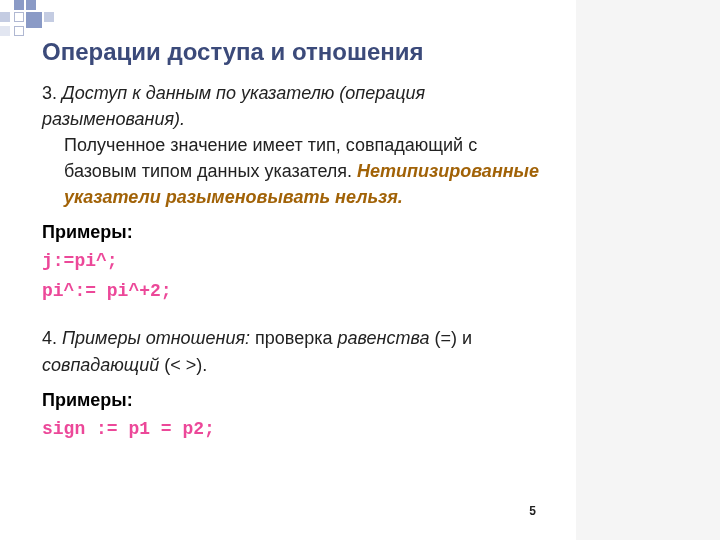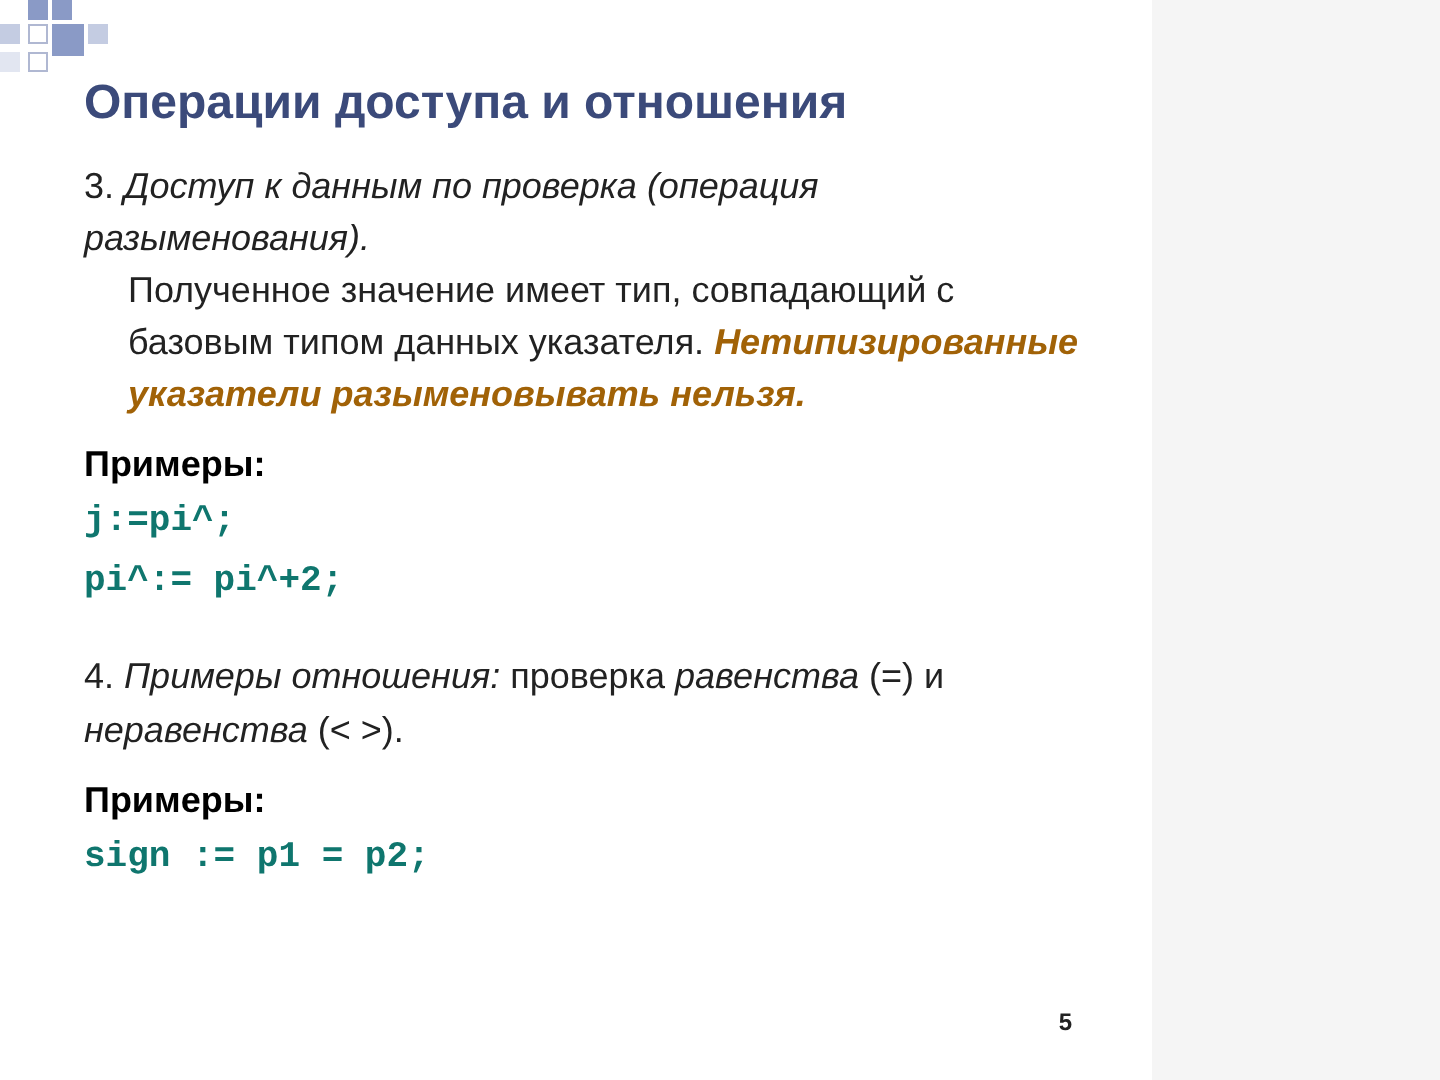--- a/index.html
+++ b/index.html
@@ -49,21 +49,21 @@
     color: #222;
     font-size: 18px;
     line-height: 1.45;
   }
   .italic { font-style: italic; }
   .green { color: #a16207; font-weight: bold; }
   .mono {
     font-family: "Courier New", monospace;
     font-size: 18px;
     font-weight: bold;
-    color: #0f766e;
+    color: #ec4899;
   }
   .sect-head {
     font-weight: bold;
     font-size: 18px;
     color: #000000;
     margin: 12px 0 8px 0;
   }
   .block3 {
     margin-bottom: 4px;
   }
@@ -90,33 +90,33 @@
     <span class="sq" style="left:44px;top:12px;width:10px;height:10px;opacity:.5;"></span>
     <span class="sq outline" style="left:14px;top:26px;width:10px;height:10px;"></span>
     <span class="sq" style="left:0;top:26px;width:10px;height:10px;opacity:.25;"></span>
   </div>
 
   <div class="content">
 
     <h2 class="title">Операции доступа и отношения</h2>
 
     <p class="body block3">
-      <span>3. </span><span class="italic">Доступ к данным  по проверка (операция разыменования). </span><br>
+      <span>3. </span><span class="italic">Доступ к данным  по указателю (операция разыменования). </span><br>
       <span style="padding-left:22px;display:block">
         <span>Полученное  значение имеет тип, совпадающий с базовым типом данных указателя. </span><span class="italic green">Нетипизированные указатели разыменовывать нельзя.</span>
       </span>
     </p>
 
     <div class="sect-head">Примеры:</div>
 
     <div class="mono" style="margin-bottom:10px;">j:=pi^;</div>
     <div class="mono" style="margin-bottom:24px;">pi^:= pi^+2;</div>
 
     <p class="body" style="margin-bottom:8px;">
-      <span>4. </span><span class="italic">Примеры отношения: </span><span>проверка </span><span class="italic">равенства</span><span> (=) и </span><span class="italic">неравенства</span><span> (&lt; &gt;).</span>
+      <span>4. </span><span class="italic">Примеры отношения: </span><span>проверка </span><span class="italic">равенства</span><span> (=) и </span><span class="italic">совпадающий</span><span> (&lt; &gt;).</span>
     </p>
 
     <div class="sect-head">Примеры:</div>
 
     <div class="mono" style="margin-bottom:20px;">sign := p1 = p2;</div>
 
   </div>
 
   <div class="pagenum">5</div>
 

